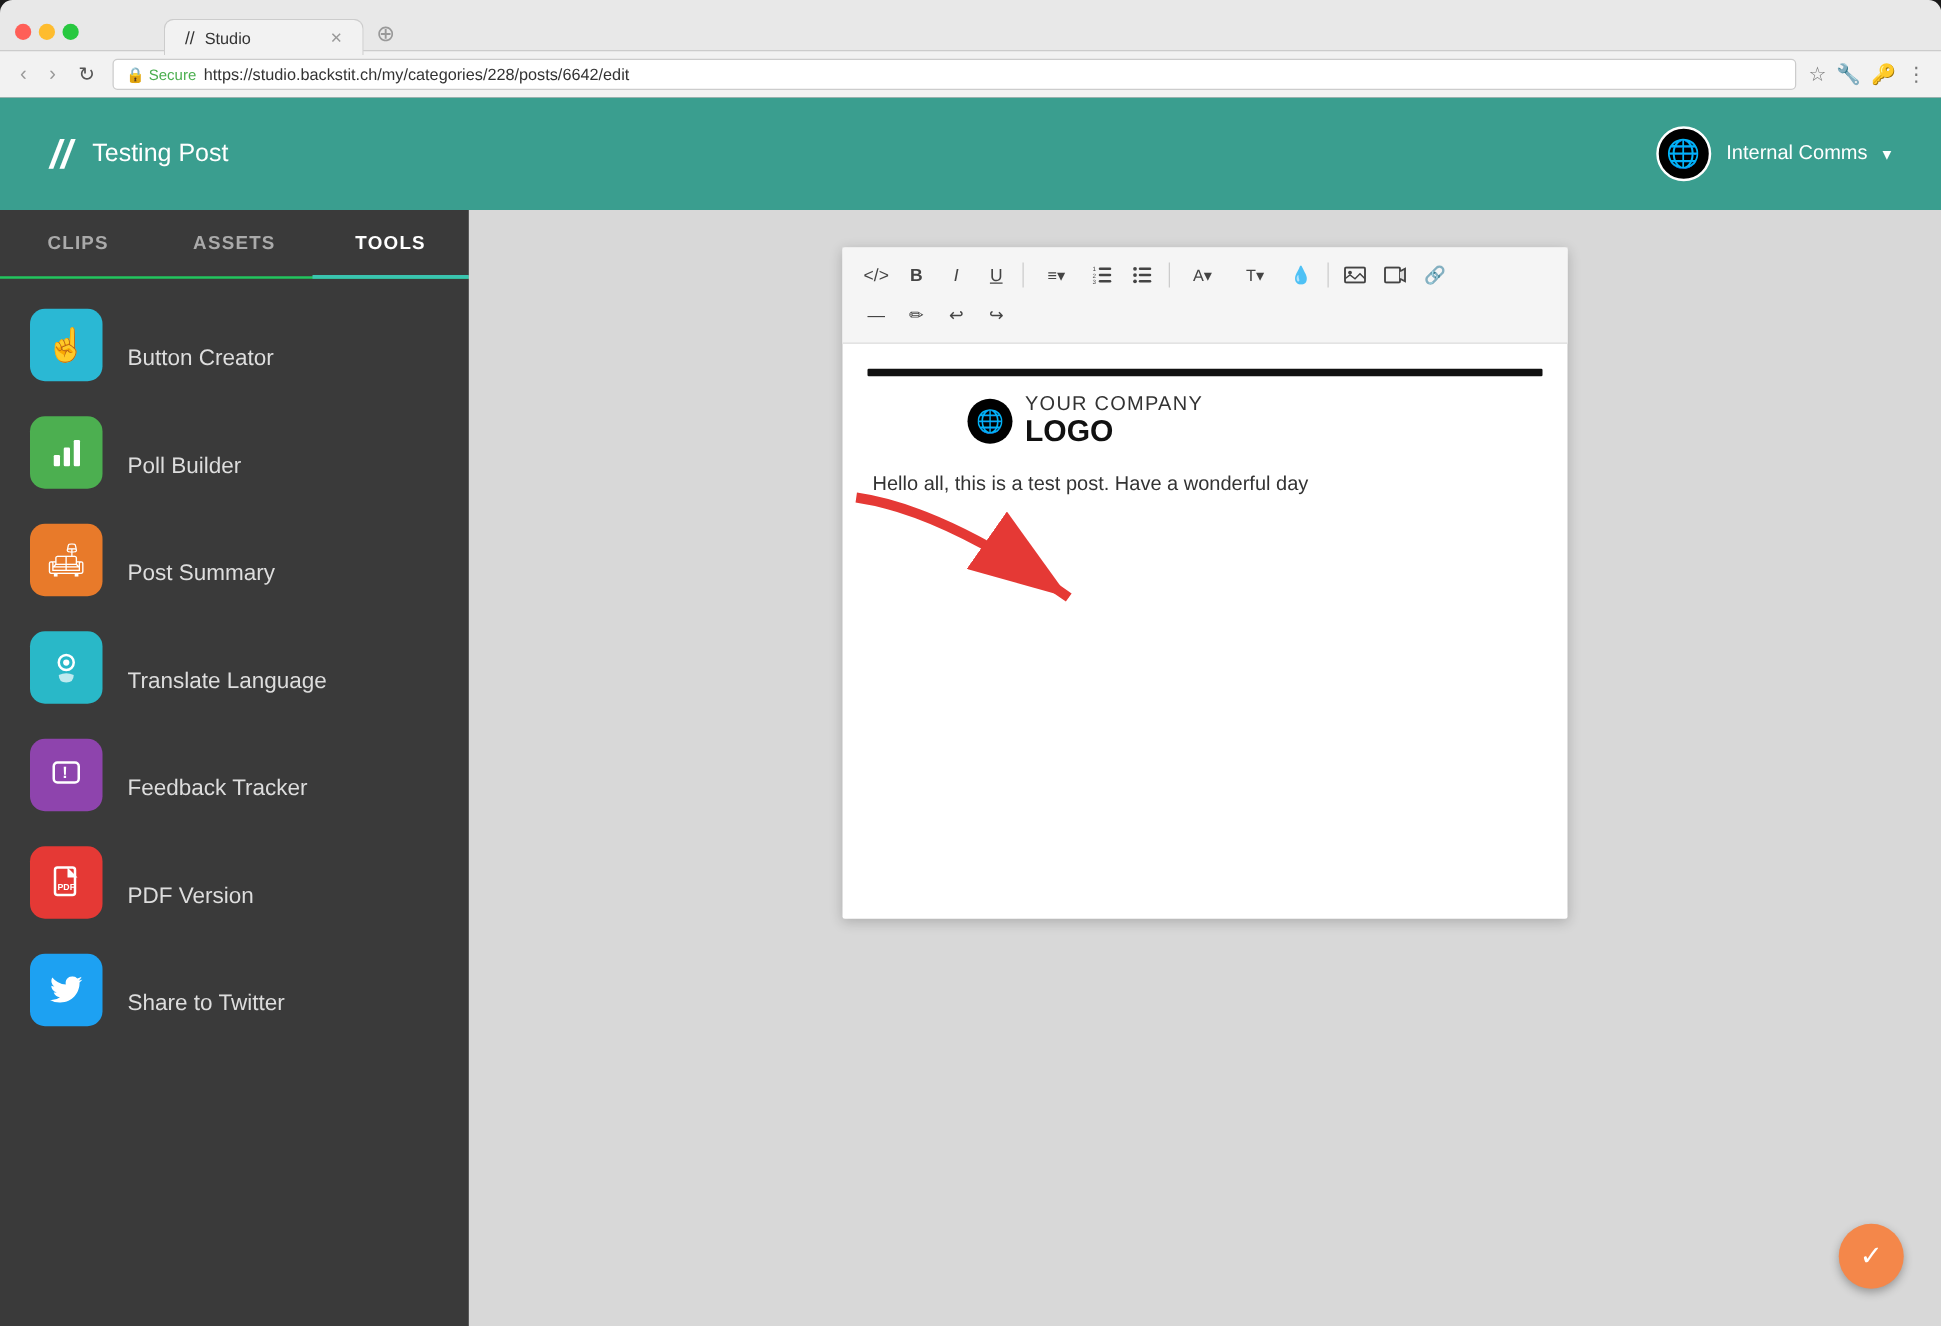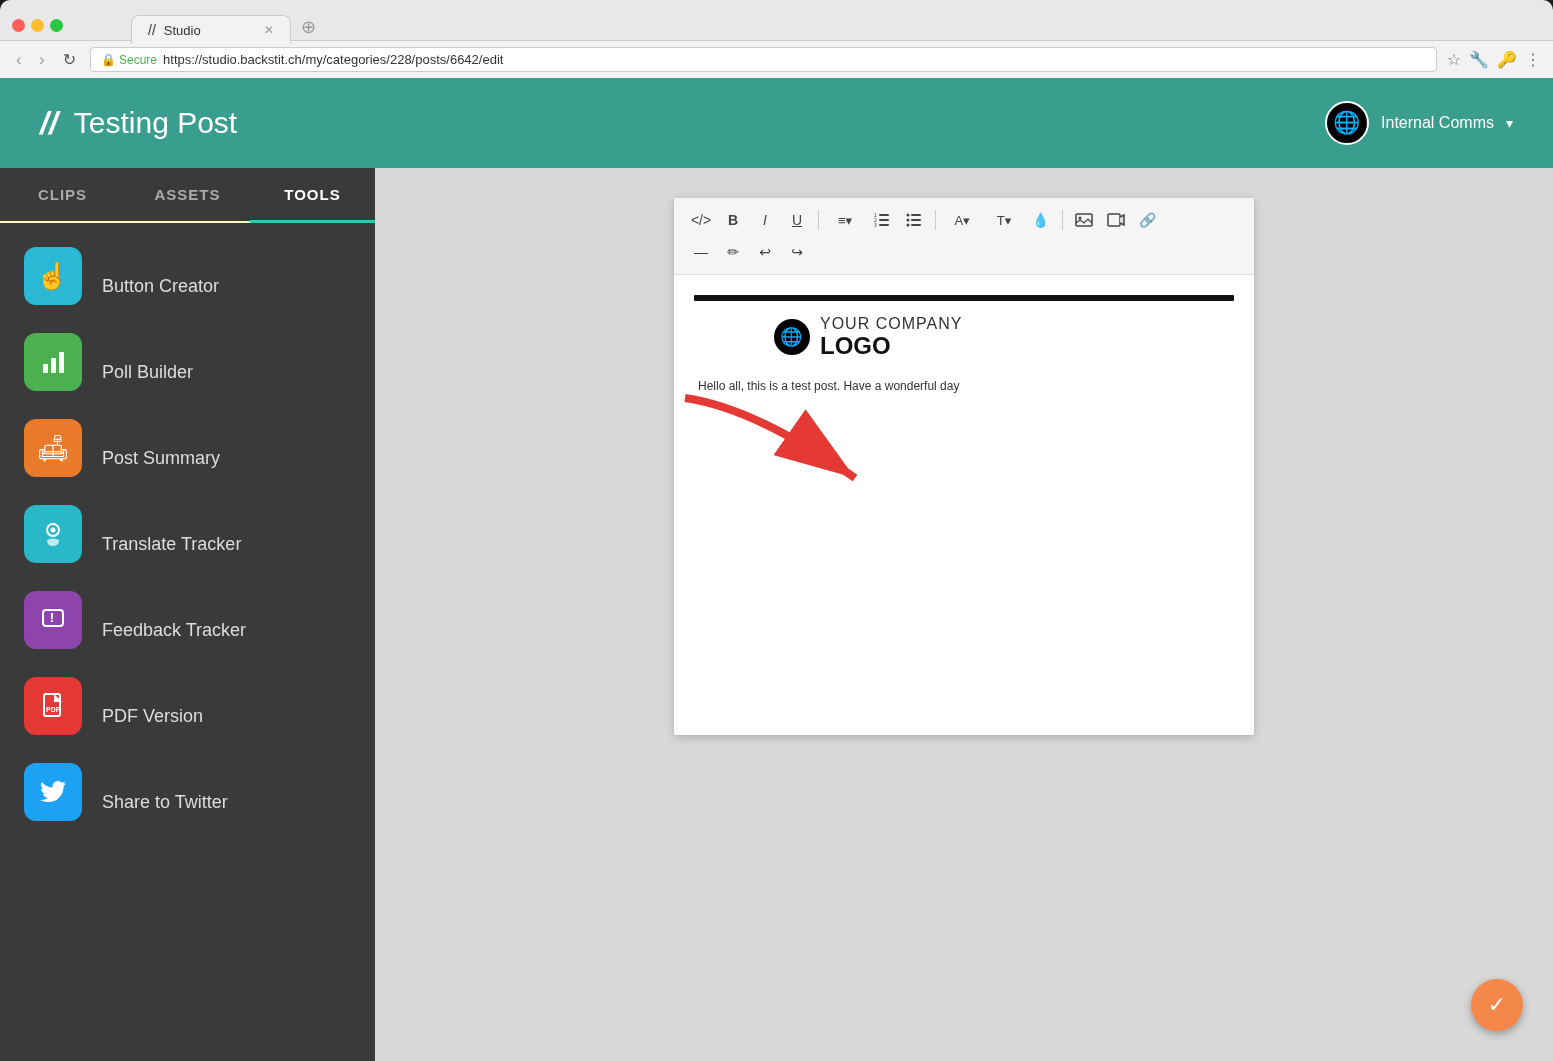--- a/index.html
+++ b/index.html
@@ -136,21 +136,21 @@
       gap: 16px;
     }
     .logo-icon {
       color: white;
       font-size: 32px;
       font-style: italic;
       font-weight: bold;
     }
     .app-title {
       color: white;
-      font-size: 30px;
+      font-size: 20px;
       font-weight: 300;
     }
     .header-right {
       margin-left: auto;
       display: flex;
       align-items: center;
       gap: 12px;
     }
     .org-globe {
       width: 44px;
@@ -183,21 +183,21 @@
     
     .sidebar {
       width: 375px;
       background: #3a3a3a;
       display: flex;
       flex-direction: column;
       flex-shrink: 0;
     }
     .sidebar-tabs {
       display: flex;
-      border-bottom: 2px solid #fef9c3;
+      border-bottom: 2px solid #22c55e;
     }
     .sidebar-tab {
       flex: 1;
       padding: 18px 10px;
       text-align: center;
       color: #aaa;
       font-size: 15px;
       font-weight: 600;
       letter-spacing: 1px;
       cursor: pointer;
@@ -351,21 +351,21 @@
       font-size: 18px;
     }
     .editor-logo-text {
       display: flex;
       flex-direction: column;
       line-height: 1.1;
     }
     .editor-company { font-size: 16px; color: #333; letter-spacing: 1px; }
     .editor-logo-word { font-size: 24px; font-weight: bold; color: #111; }
     .editor-post-text {
-      font-size: 12px;
+      font-size: 16px;
       color: #333;
       padding: 0 4px;
     }
 
     
     .fab-btn {
       position: absolute;
       bottom: 30px;
       right: 30px;
       width: 52px;
@@ -476,21 +476,21 @@
         </div>
 
         <div class="sidebar-item">
           <div class="item-icon icon-cyan">
             <svg width="28" height="28" viewBox="0 0 28 28" fill="white">
               <circle cx="14" cy="10" r="6" stroke="white" stroke-width="2" fill="none"></circle>
               <circle cx="14" cy="10" r="2.5" fill="white"></circle>
               <path d="M8 20 Q14 17 20 20 Q20 26 14 26 Q8 26 8 20Z" fill="white" opacity="0.7"></path>
             </svg>
           </div>
-          <span class="item-label">Translate Tracker</span>
+          <span class="item-label">Translate Language</span>
         </div>
 
         <div class="sidebar-item">
           <div class="item-icon icon-purple">
             <svg width="28" height="28" viewBox="0 0 28 28" fill="white">
               <rect x="4" y="4" width="20" height="16" rx="3" stroke="white" stroke-width="2" fill="none"></rect>
               <text x="13" y="16" text-anchor="middle" font-size="13" font-weight="bold" fill="white">!</text>
             </svg>
           </div>
           <span class="item-label">Feedback Tracker</span>

